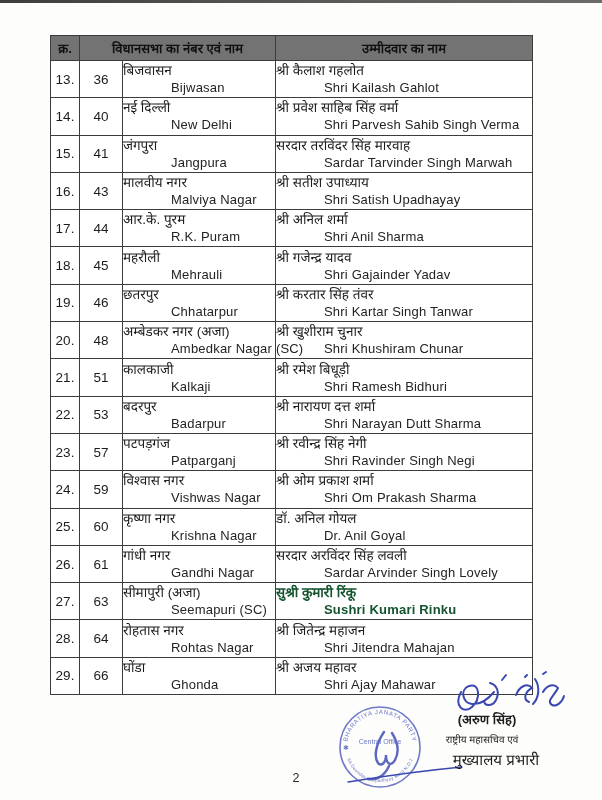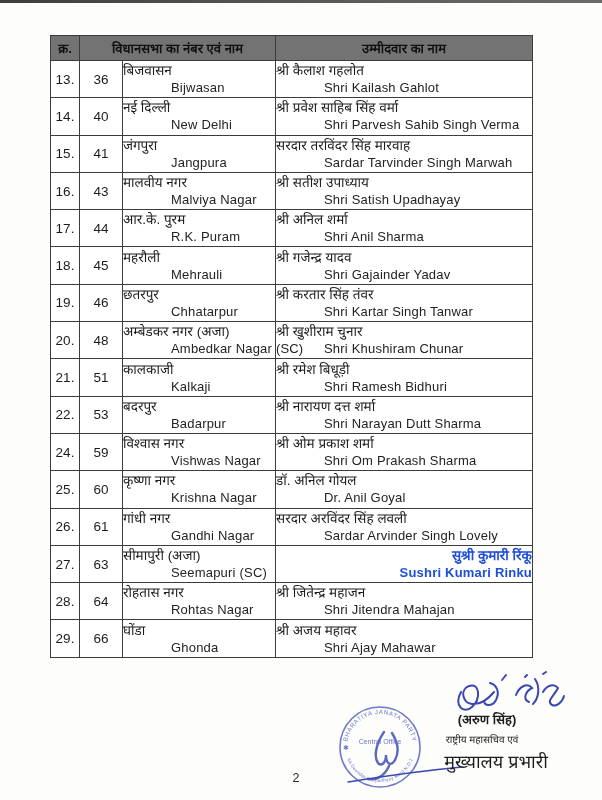--- a/index.html
+++ b/index.html
@@ -28,28 +28,28 @@
   thead th{
     background:#737373;height:24px;font-size:13px;font-weight:bold;color:#111;
     text-align:center;
   }
   tbody td{height:36.3px;}
   td.c-sno,td.c-num{text-align:center;font-size:13.5px;}
   td.c-name{padding-left:7px;}
   td.c-cand{padding-left:9px;}
   .hi{font-size:13.5px;line-height:17px;white-space:nowrap;}
   .en{font-size:13px;line-height:17px;letter-spacing:.2px;color:#232323;white-space:nowrap;margin-left:48px;}
-  td.c-cand.bold .hi,td.c-cand.bold .en{font-weight:700;color:#1d4ed8;text-align:right;}
+  td.c-cand.bold .hi,td.c-cand.bold .en{font-weight:700;color:#14532d;}
   
   .pgnum{position:absolute;left:282px;top:771px;width:28px;text-align:center;
     font-size:12.5px;color:#2a2a2a;}
   .sig-line{position:absolute;width:160px;text-align:center;color:#1e1e1e;}
   .sig-name{left:407px;top:710px;font-size:13px;font-weight:600;}
   .desig1{left:402px;top:732px;font-size:10px;}
-  .desig2{left:416px;top:749px;font-size:18px;}
+  .desig2{left:416px;top:749px;font-size:15px;}
   .footer-art{position:absolute;left:330px;top:670px;width:272px;height:130px;}
   .footer-text{z-index:3;}
   .footer-art{z-index:1;}
 </style>
 </head>
 <body>
 
 <div class="scan-strip"></div>
 
 <table class="cand">
@@ -190,20 +190,32 @@
     <td class="c-name">
       <div class="hi">बदरपुर</div>
       <div class="en">Badarpur</div>
     </td>
     <td class="c-cand">
       <div class="hi">श्री नारायण दत्त शर्मा</div>
       <div class="en">Shri  Narayan Dutt Sharma</div>
     </td>
   </tr>
 
+  <tr>
+    <td class="c-sno">23.</td>
+    <td class="c-num">57</td>
+    <td class="c-name">
+      <div class="hi">पटपड़गंज</div>
+      <div class="en">Patparganj</div>
+    </td>
+    <td class="c-cand">
+      <div class="hi">श्री रवीन्द्र सिंह नेगी</div>
+      <div class="en">Shri  Ravinder Singh Negi</div>
+    </td>
+  </tr>
 
   <tr>
     <td class="c-sno">24.</td>
     <td class="c-num">59</td>
     <td class="c-name">
       <div class="hi">विश्वास नगर</div>
       <div class="en">Vishwas Nagar</div>
     </td>
     <td class="c-cand">
       <div class="hi">श्री ओम प्रकाश शर्मा</div>

